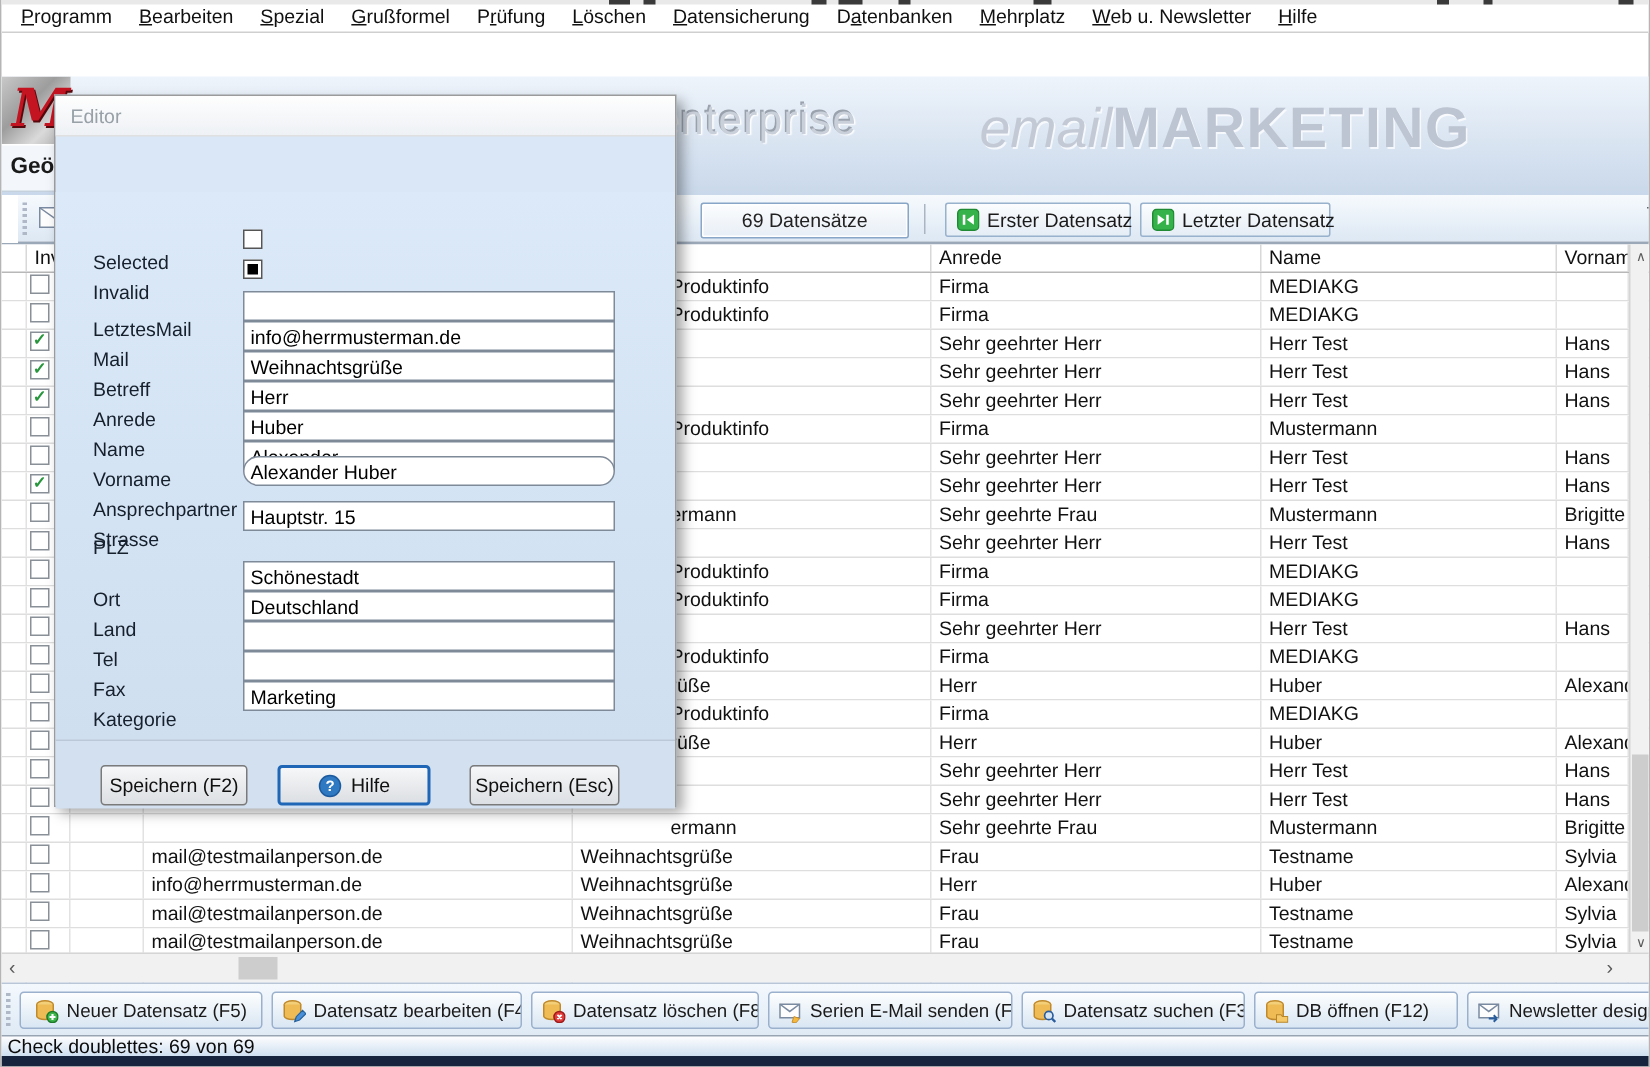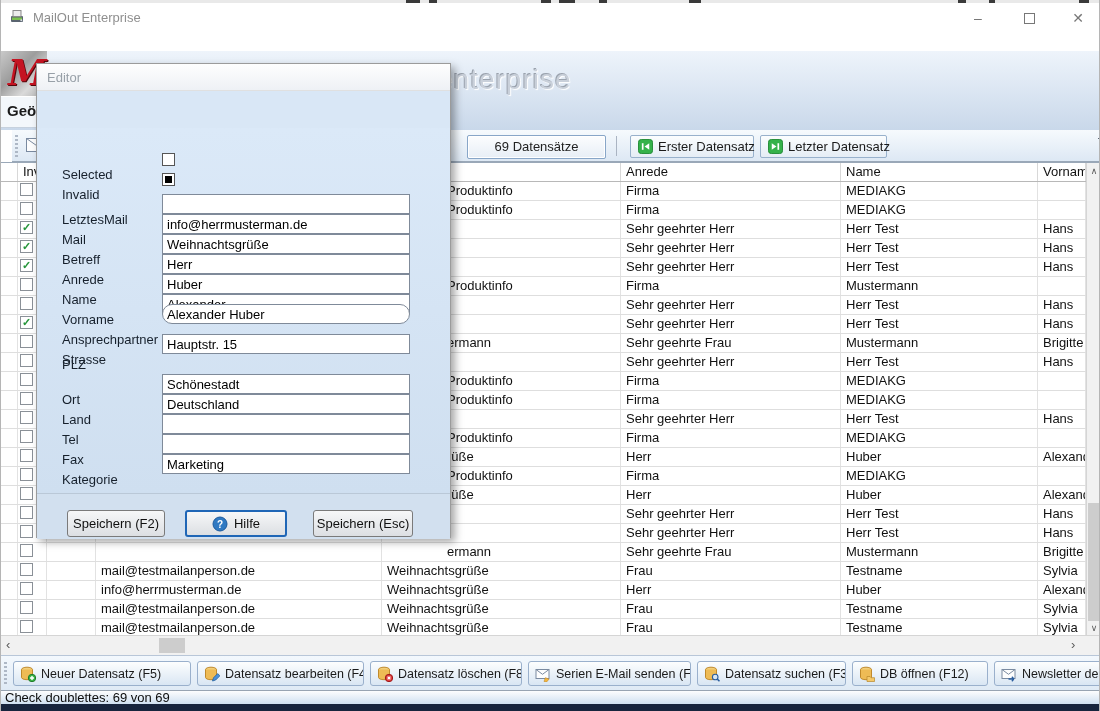--- a/index.html
+++ b/index.html
@@ -105,38 +105,20 @@
     <div class="sliver-dash" style="left:428px;width:8px;"></div>
     <div class="sliver-dash" style="left:540px;width:10px;"></div>
     <div class="sliver-dash" style="left:558px;width:16px;"></div>
     <div class="sliver-dash" style="left:598px;width:8px;"></div>
     <div class="sliver-dash" style="left:688px;width:12px;"></div>
     <div class="sliver-dash" style="left:957px;width:8px;"></div>
     <div class="sliver-dash" style="left:988px;width:6px;"></div>
     <div class="sliver-dash" style="left:1078px;width:10px;"></div>
   </div>
 
-  <div id="titlebar" class="abs">
-    <span class="abs" style="left:8px;top:5px;">
-      <svg width="16" height="16" viewBox="0 0 16 16">
-        <rect x="2" y="8" width="12" height="6" rx="1" fill="#5a6470"></rect>
-        <rect x="4" y="2.5" width="8" height="6" fill="#ececec" stroke="#8a8a8a"></rect>
-        <rect x="3" y="9.5" width="10" height="2.5" fill="#7cc14f"></rect>
-        <circle cx="12.3" cy="12.3" r="1" fill="#d8dde2"></circle>
-      </svg>
-    </span>
-    <span id="app-title" class="abs">MailOut Enterprise</span>
-    <div class="winctl abs" style="left:962px;">–</div>
-    <div class="winctl abs" style="left:1013px;">
-      <svg width="11" height="11" viewBox="0 0 11 11" style="margin:4px auto 0;">
-          <rect x="0.5" y="0.5" width="10" height="10" fill="none" stroke="#777"></rect>
-        </svg>
-    </div>
-    <div class="winctl abs" style="left:1062px;">✕</div>
-  </div>
 
   <div id="menubar">
       <div class="menu-item"><u>P</u>rogramm</div>
       <div class="menu-item"><u>B</u>earbeiten</div>
       <div class="menu-item"><u>S</u>pezial</div>
       <div class="menu-item"><u>G</u>rußformel</div>
       <div class="menu-item">P<u>r</u>üfung</div>
       <div class="menu-item"><u>L</u>öschen</div>
       <div class="menu-item"><u>D</u>atensicherung</div>
       <div class="menu-item">D<u>a</u>tenbanken</div>
@@ -146,20 +128,23 @@
     </div>
 
   <div id="headerband" class="abs">
     <div id="logo-block" class="abs">
       <div id="logo-m" class="abs">M</div>
     </div>
     <div id="db-group" class="abs">
       <div id="db-group-label" class="abs">Geö</div>
     </div>
     <div id="enterprise-text" class="abs">enterprise</div>
+    <div id="watermark" class="abs">
+      <span class="wm-i">email</span><span class="wm-b">MARKETING</span>
+    </div>
   </div>
 
   <div id="rectoolbar" class="abs">
     <div id="rec-grip" class="abs grip"></div>
     <div id="mail-flash-btn" class="abs">
       <svg width="26" height="21" viewBox="0 0 26 21">
         <rect x="1.5" y="2.5" width="20" height="13" fill="#fdfdfd" stroke="#7a8aa0"></rect>
         <path d="M1.5 2.5l10 7 10-7" fill="none" stroke="#7a8aa0"></path>
         <path d="M17 9l-3.5 5.5H16l-1.5 5.5 6-7h-2.8L20.5 9z" fill="#f7a823" stroke="#c07d10" stroke-width="0.5"></path>
       </svg>
@@ -516,21 +501,21 @@
 
   <div id="hscroll" class="abs">
     <div class="hscroll-arrow" style="left:5px;">‹</div>
     <div id="hthumb"></div>
     <div class="hscroll-arrow" style="left:1070px;">›</div>
   </div>
 
   <div id="bottombar" class="abs">
     <div id="bottom-grip" class="abs grip"></div>
     <div id="bottom-buttons">
-        <div class="tb-btn" style="width: 178px;">
+        <div class="tb-btn" style="width: 162px; justify-content: center;">
           <span>
             <svg width="16" height="16" viewBox="0 0 16 16">
               <ellipse cx="7" cy="3.6" rx="5.5" ry="2.4" fill="#f3cf7a" stroke="#c08a2c"></ellipse>
               <path d="M1.5 3.6v7.8c0 1.3 2.5 2.3 5.5 2.3s5.5-1 5.5-2.3V3.6" fill="#eebb55" stroke="#c08a2c"></path>
               <circle cx="12" cy="12" r="3.7" fill="#3cb54a" stroke="#1e7a28"></circle>
               <path d="M12 10v4M10 12h4" stroke="#fff" stroke-width="1.4"></path>
             </svg>
           </span>
           <span>Neuer Datensatz (F5)</span>
         </div>

